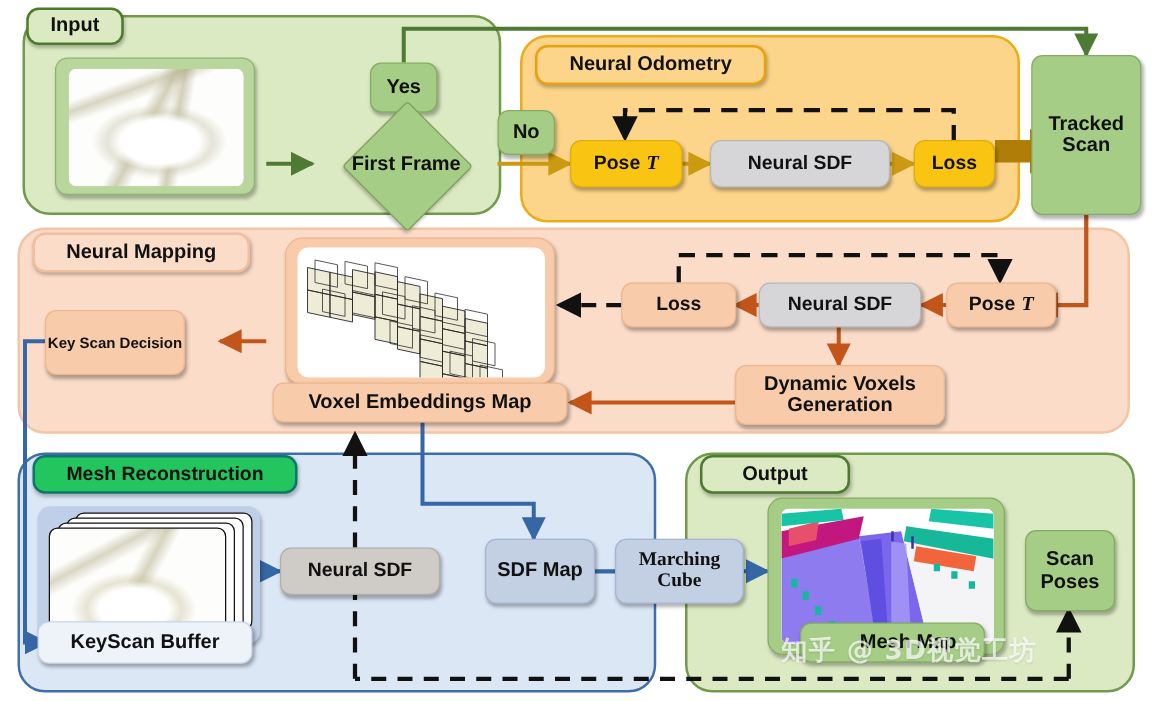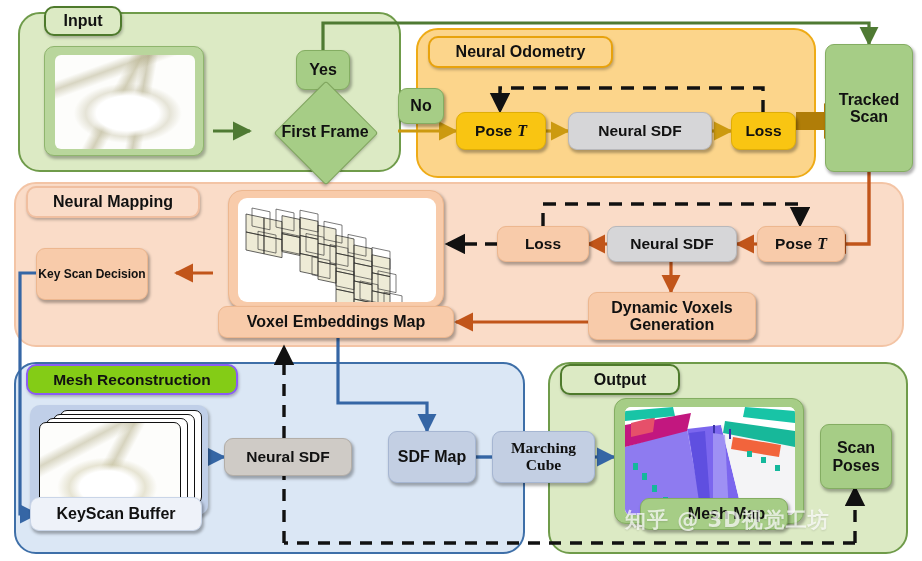--- a/index.html
+++ b/index.html
@@ -15,21 +15,21 @@
   .grp-yellow{background:#fcd58b;border:2px solid #eeab16;}
   .grp-orange{background:#fadcc8;border:2px solid #f3c4a5;}
   .grp-blue{background:#dbe7f5;border:2px solid #3e6fa8;}
 
   
   .chip{border-radius:10px;display:flex;align-items:center;justify-content:center;
         font-weight:bold;color:#111;box-shadow:1px 2px 3px rgba(0,0,0,.25);}
   .chip-green{background:#dceac4;border:2px solid #4e7a2c;}
   .chip-yellow{background:#fcd58b;border:2px solid #e8a20c;}
   .chip-orange{background:#fadcc8;border:2px solid #f0bfa0;}
-  .chip-blue{background:#84cc16;border:2px solid #8b5cf6;}
+  .chip-blue{background:#22c55e;border:2px solid #0f766e;}
 
   
   .node{border-radius:9px;display:flex;align-items:center;justify-content:center;
         text-align:center;font-weight:bold;color:#111;line-height:1.08;
         box-shadow:1.5px 2.5px 3px rgba(0,0,0,.30);}
   .n-green{background:#a6cd86;border:1px solid #84ad62;}
   .n-green-lite{background:#b9d69c;border:1px solid #8fb56d;}
   .n-amber{background:#f9c512;border:1px solid #e0ae07;}
   .n-grey{background:#d6d6d8;border:1px solid #b8b8bb;}
   .n-grey2{background:#cfcbc6;border:1px solid #b3aea8;}
@@ -132,21 +132,21 @@
 
     <line x1="595" y1="457" x2="614" y2="457" stroke="#3566a5" stroke-width="3.2" marker-end="url(#ahBlue)"></line>
 
     <path d="M284,543 L284,348" fill="none" stroke="#111" stroke-width="3.4" stroke-dasharray="12,9" marker-end="url(#ahBlack)"></path>
 
     <path d="M855,543 L284,543" fill="none" stroke="#111" stroke-width="3.4" stroke-dasharray="12,9"></path>
 
     <path d="M855,543 L855,489" fill="none" stroke="#111" stroke-width="3.4" stroke-dasharray="12,9" marker-end="url(#ahBlack)"></path>
   </svg>
 
-  <div class="abs chip chip-green" style="left:44px;top:6px;width:78px;height:30px;font-size:16px;">Input</div>
+  <div class="abs chip chip-green" style="left:21px;top:6px;width:78px;height:30px;font-size:16px;">Input</div>
 
   <div class="abs chip chip-yellow" style="left:428px;top:36px;width:185px;height:32px;font-size:16px;">Neural Odometry</div>
 
   <div class="abs chip chip-orange" style="left:26px;top:186px;width:174px;height:32px;font-size:16px;">Neural Mapping</div>
 
   <div class="abs chip chip-blue" style="left:26px;top:364px;width:212px;height:31px;font-size:15.5px;">Mesh Reconstruction</div>
 
   <div class="abs chip chip-green" style="left:560px;top:364px;width:120px;height:31px;font-size:16px;">Output</div>
 
   <div class="abs frame n-green-lite" style="left:44px;top:46px;width:160px;height:110px;background:#b9d69c;border:1px solid #8fb56d;">

